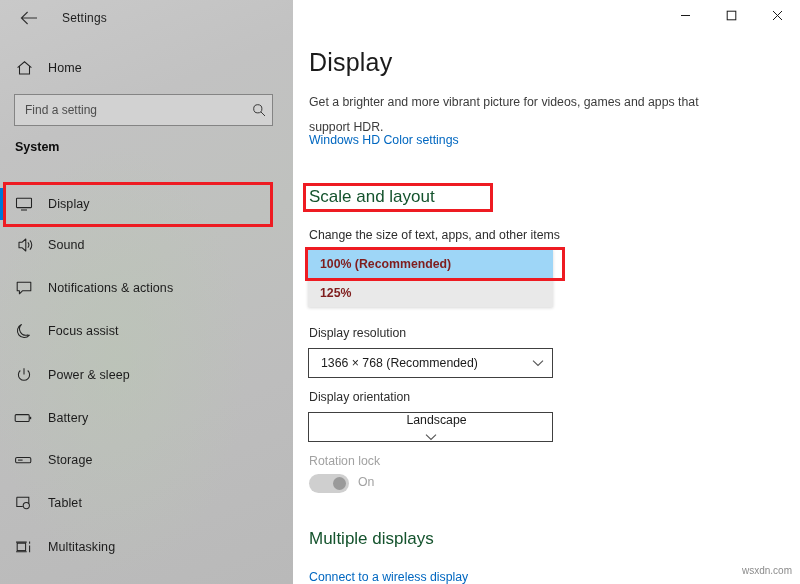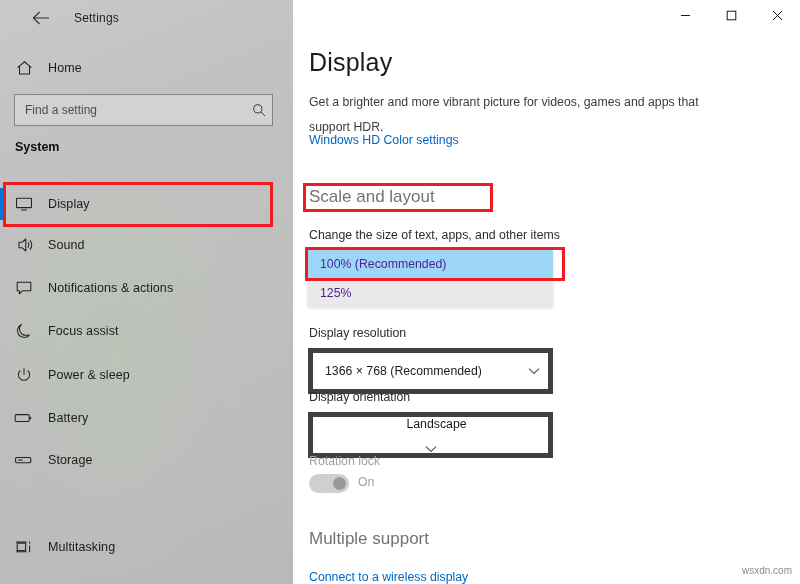--- a/index.html
+++ b/index.html
@@ -18,21 +18,21 @@
   
   #sidebar {
     position: absolute;
     left: 0; top: 0;
     width: 293px; height: 584px;
     background:
       radial-gradient(ellipse 180px 300px at 40% 62%, rgba(186,198,180,0.55) 0%, rgba(186,198,180,0.0) 72%),
       linear-gradient(158deg, #c9c9c9 0%, #c2c2c2 22%, #bfc1be 45%, #bdbdbd 70%, #b9b9b9 100%);
   }
   #titlebar-left {
-    position: absolute; left: 16px; top: 0;
+    position: absolute; left: 4px; top: 0;
     width: 248px; height: 36px;
     display: flex; align-items: center;
   }
   #back-btn {
     width: 46px; height: 32px;
     display: flex; align-items: center; justify-content: center;
     margin-left: 2px;
     cursor: pointer;
   }
   #back-btn svg { display: block; }
@@ -135,21 +135,21 @@
   #hdr-link {
     position: absolute; left: 16px; top: 133px;
     font-size: 12.3px;
     color: #0067c0;
     text-decoration: none;
     cursor: pointer;
   }
 
   .sec-h {
     position: absolute; left: 16px;
-    font-size: 17px; color: #737373; text-align: right;
+    font-size: 17px; color: #14532d; text-align: right;
   }
   #sec-scale { top: 187px; }
   #sec-multi { top: 529px; }
 
   .fld-lbl {
     position: absolute; left: 16px;
     font-size: 12.3px; color: #2d2d2d;
   }
   #lbl-size { top: 228px; }
   #lbl-res  { top: 326px; }
@@ -163,32 +163,33 @@
     width: 245px;
     background: #e9e9e9;
     box-shadow: 0 1px 3px rgba(0,0,0,0.16);
     z-index: 3;
   }
   .opt {
     height: 29px;
     display: flex; align-items: center;
     padding-left: 12px;
     font-size: 12.3px;
-    color: #4c1d95;
-    cursor: pointer;
+    color: #7f1d1d;
+    cursor: pointer;
+    font-weight: bold;
   }
   .opt.sel { background: #9ed6f7; }
 
   
   .combo {
     position: absolute;
     left: 15px;
-    width: 245px; height: 46px;
+    width: 245px; height: 30px;
     background: #ffffff;
-    border: 5px solid #404040;
+    border: 1px solid #404040;
     display: flex; align-items: center;
     cursor: pointer;
   }
   .combo span.cv {
     flex: 1;
     padding-left: 12px;
     font-size: 12.3px;
     color: #1b1b1b;
   }
   .combo .chev {
@@ -341,20 +342,29 @@
     <div class="nav-row" style="top:440px">
       <span class="nav-ico">
         <svg width="20" height="12" viewBox="0 0 20 12">
           <rect x="1.6" y="3.4" width="15.2" height="5.4" rx="1.4" fill="none" stroke="#232323" stroke-width="1.05"></rect>
           <path d="M4 6.1h4.6" stroke="#232323" stroke-width="1.05"></path>
         </svg>
       </span>
       <span class="nav-lbl">Storage</span>
     </div>
 
+    <div class="nav-row" style="top:483px">
+      <span class="nav-ico">
+        <svg width="18" height="16" viewBox="0 0 18 16">
+          <path d="M1.8 2.2h12v6.4M1.8 2.2v9.2h6" fill="none" stroke="#232323" stroke-width="1.05"></path>
+          <circle cx="11.3" cy="10.6" r="3.1" fill="none" stroke="#232323" stroke-width="1.05"></circle>
+        </svg>
+      </span>
+      <span class="nav-lbl">Tablet</span>
+    </div>
 
     <div class="nav-row" style="top:527px">
       <span class="nav-ico">
         <svg width="19" height="16" viewBox="0 0 19 16">
           <rect x="2.2" y="4.2" width="8.4" height="7.4" fill="none" stroke="#232323" stroke-width="1.05"></rect>
           <path d="M1.1 3.1h10.6M1.1 12.7h10.6" stroke="#232323" stroke-width="1.05"></path>
           <path d="M14.6 2.6v2.2M14.6 6.6v6.6" stroke="#232323" stroke-width="1.05"></path>
         </svg>
       </span>
       <span class="nav-lbl">Multitasking</span>
@@ -412,21 +422,21 @@
           </svg>
       </span>
     </div>
 
     <div class="fld-lbl" id="lbl-rot">Rotation lock</div>
     <div id="toggle-rot">
       <div class="knob"></div>
     </div>
     <div id="rot-state">On</div>
 
-    <div class="sec-h" id="sec-multi">Multiple support</div>
+    <div class="sec-h" id="sec-multi">Multiple displays</div>
     <a id="link-wireless" href="#">Connect to a wireless display</a>
 
     <div id="watermark">wsxdn.com</div>
   </div>
 
   <div class="annot" id="annot-display"></div>
   <div class="annot" id="annot-scale"></div>
   <div class="annot" id="annot-option"></div>
 
 </div>

